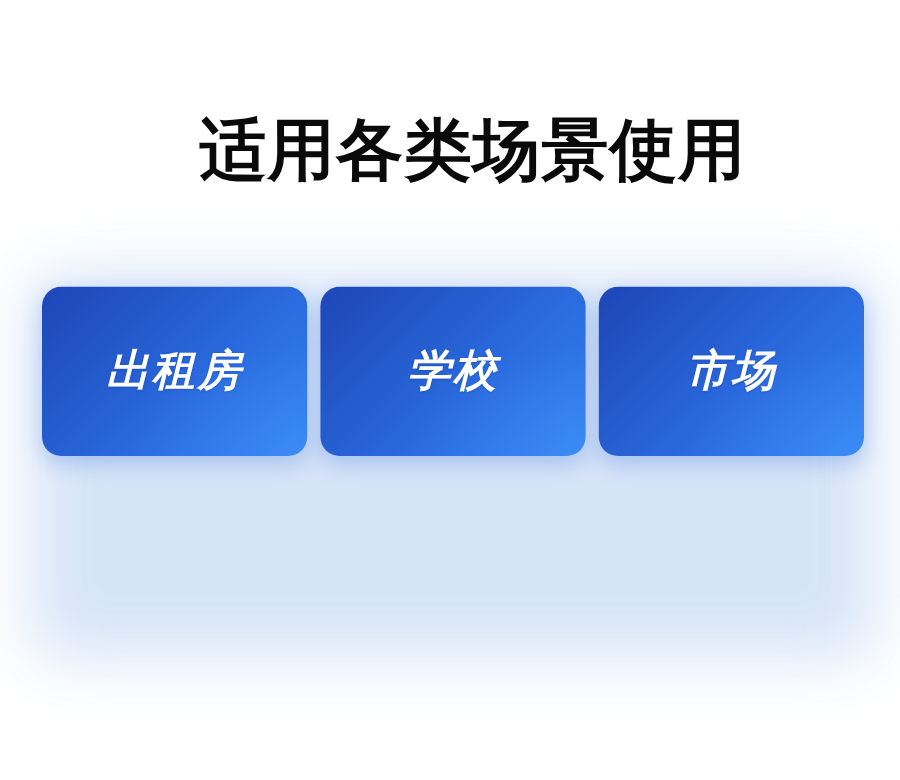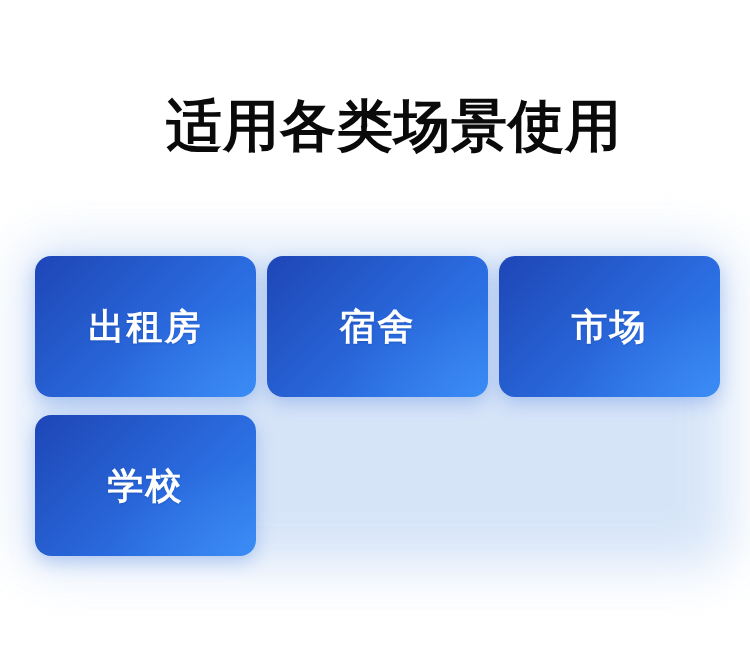--- a/index.html
+++ b/index.html
@@ -35,23 +35,24 @@
     letter-spacing: 1px;
     font-family: "DejaVu Sans", "Liberation Sans", sans-serif;
     white-space: nowrap;
     margin-left: 19px;
   }
 
   
   .grid-wrap {
     position: absolute;
     left: 35px;
-    top: 256px;
+    top: 239px;
     width: 685px;
     height: 300px;
+    font-style: italic;
   }
 
   
   .grid-glow {
     position: absolute;
     left: -10px;
     top: -10px;
     width: 705px;
     height: 320px;
     border-radius: 26px;
@@ -118,28 +119,25 @@
     <div class="grid-glow"></div>
 
     <div class="card-grid">
 
       <div class="card">
         <span class="card-label">出租房</span>
       </div>
 
 
 
+
       <div class="card">
-        <span class="card-label">宿舍</span>
+        <span class="card-label">学校</span>
       </div>
 
       <div class="card">
         <span class="card-label">市场</span>
-      </div>
-
-      <div class="card">
-        <span class="card-label">学校</span>
       </div>
 
     </div>
   </div>
 
 </div>
 
 </body></html>

